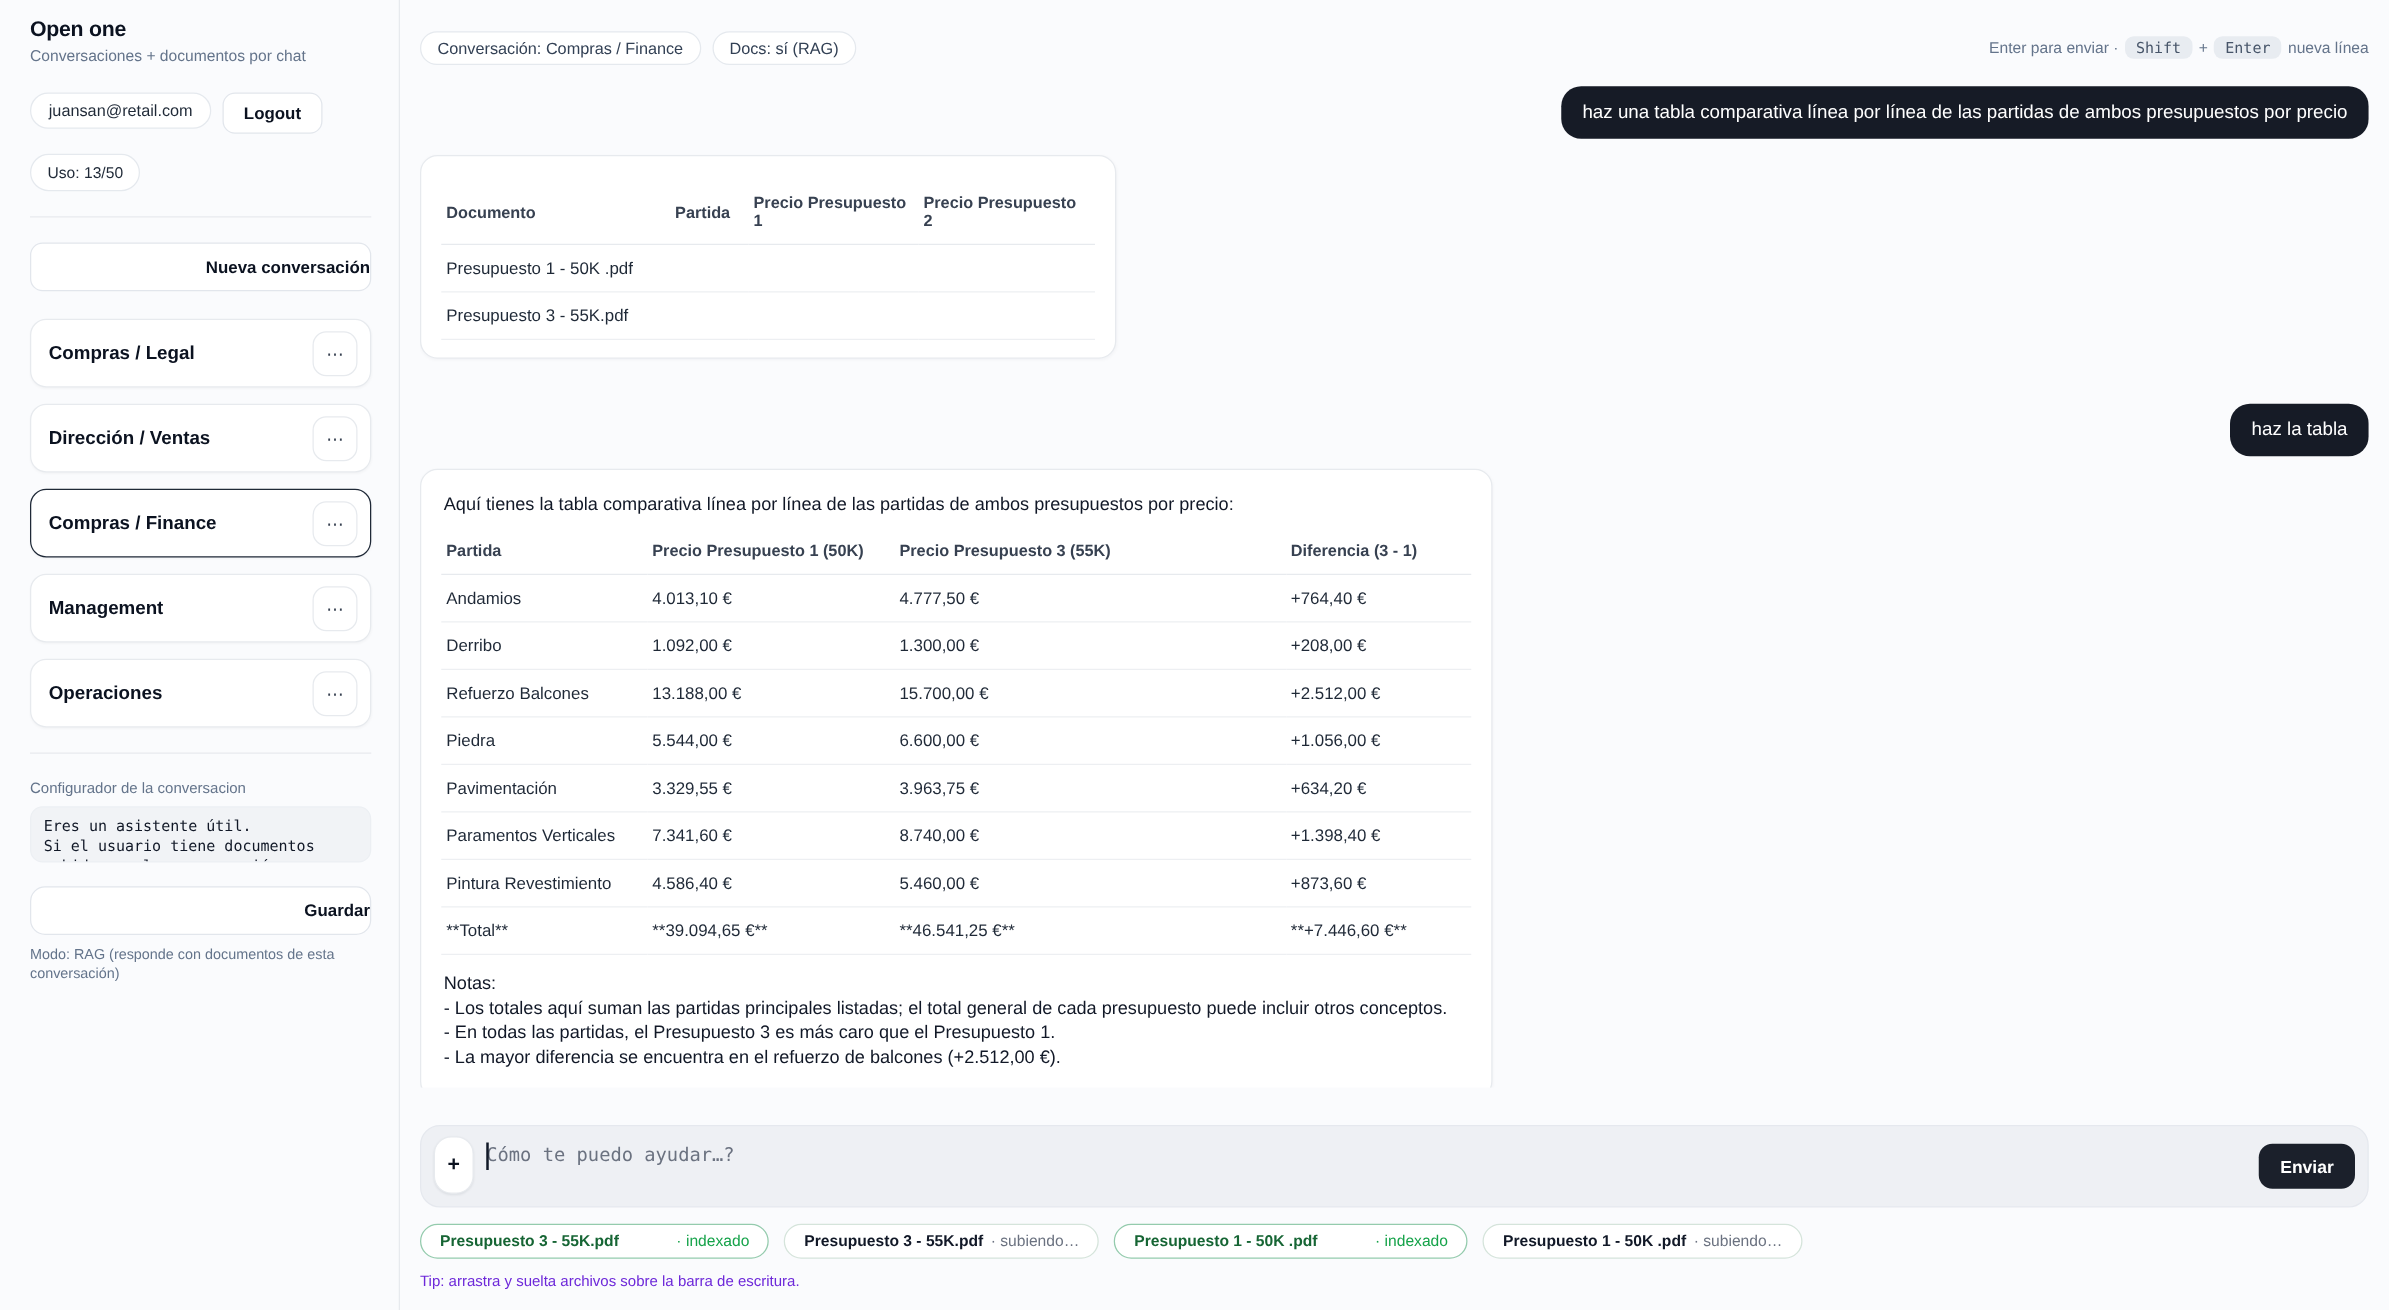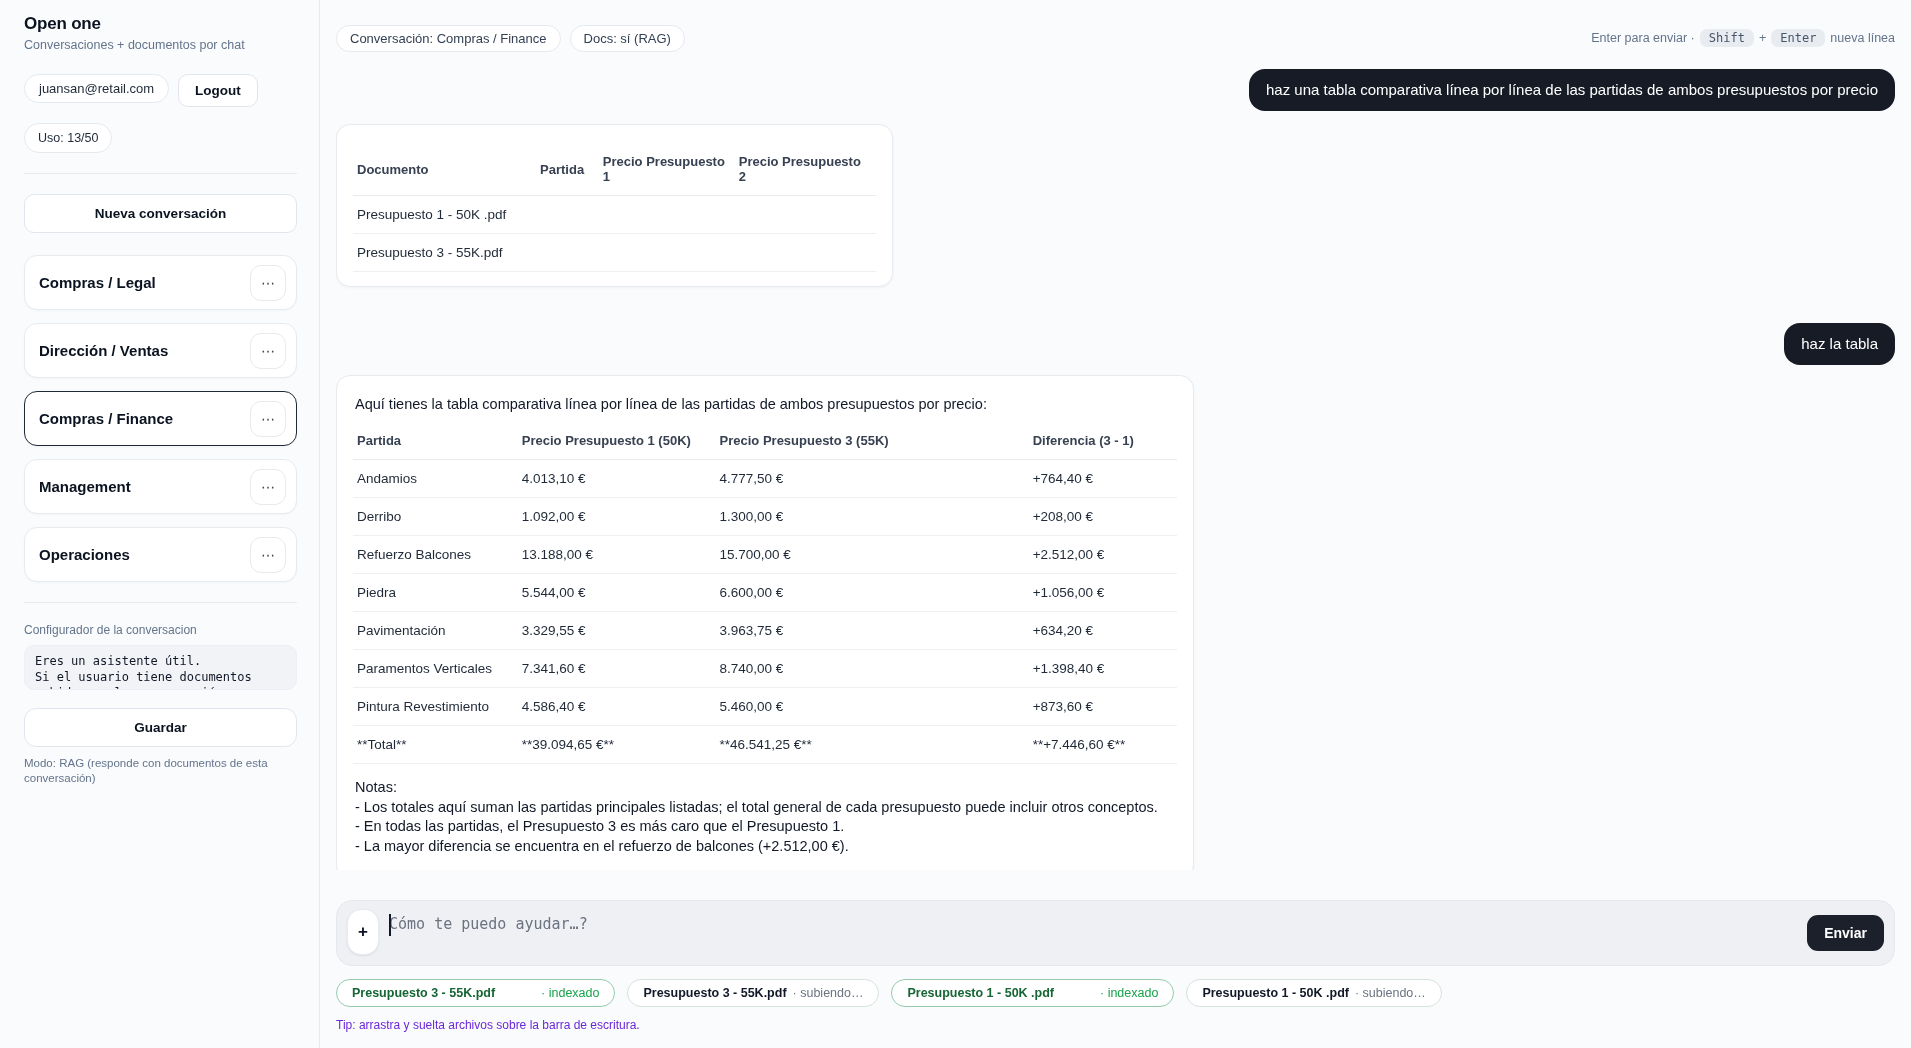--- a/index.html
+++ b/index.html
@@ -24,21 +24,21 @@
     display: inline-block; background: #fff; border: 1px solid #e5e9ee;
     border-radius: 999px; padding: 6px 14px; font-size: 13px; color: #1f2937;
   }
   .btn {
     background: #fff; border: 1px solid #e2e6ec; border-radius: 10px;
     font-family: inherit; font-weight: bold; font-size: 13.5px; color: #0b1220;
     padding: 8px 16px; cursor: pointer;
   }
   .usage { margin-top: 16px; font-size: 12.5px; padding: 7px 13px; }
   .sb-divider { border: none; border-top: 1px solid #e7eaee; margin: 20px 0; }
-  .btn-block { display: block; width: 100%; padding: 11px 0; text-align: center; }
+  .btn-block { display: block; width: 100%; padding: 11px 0; text-align: right; }
   .conv-list { margin-top: 22px; }
   .conv {
     display: flex; align-items: center; justify-content: space-between;
     background: #fff; border: 1px solid #e7eaee; border-radius: 13px;
     height: 55px; padding: 0 10px 0 14px; margin-bottom: 13px; cursor: pointer;
     box-shadow: 0 1px 2px rgba(15,23,42,0.03);
   }
   .conv.selected { border: 1.5px solid #1f2937; }
   .conv-label { font-size: 15px; font-weight: bold; color: #0b1220; }
   .menu-btn {

